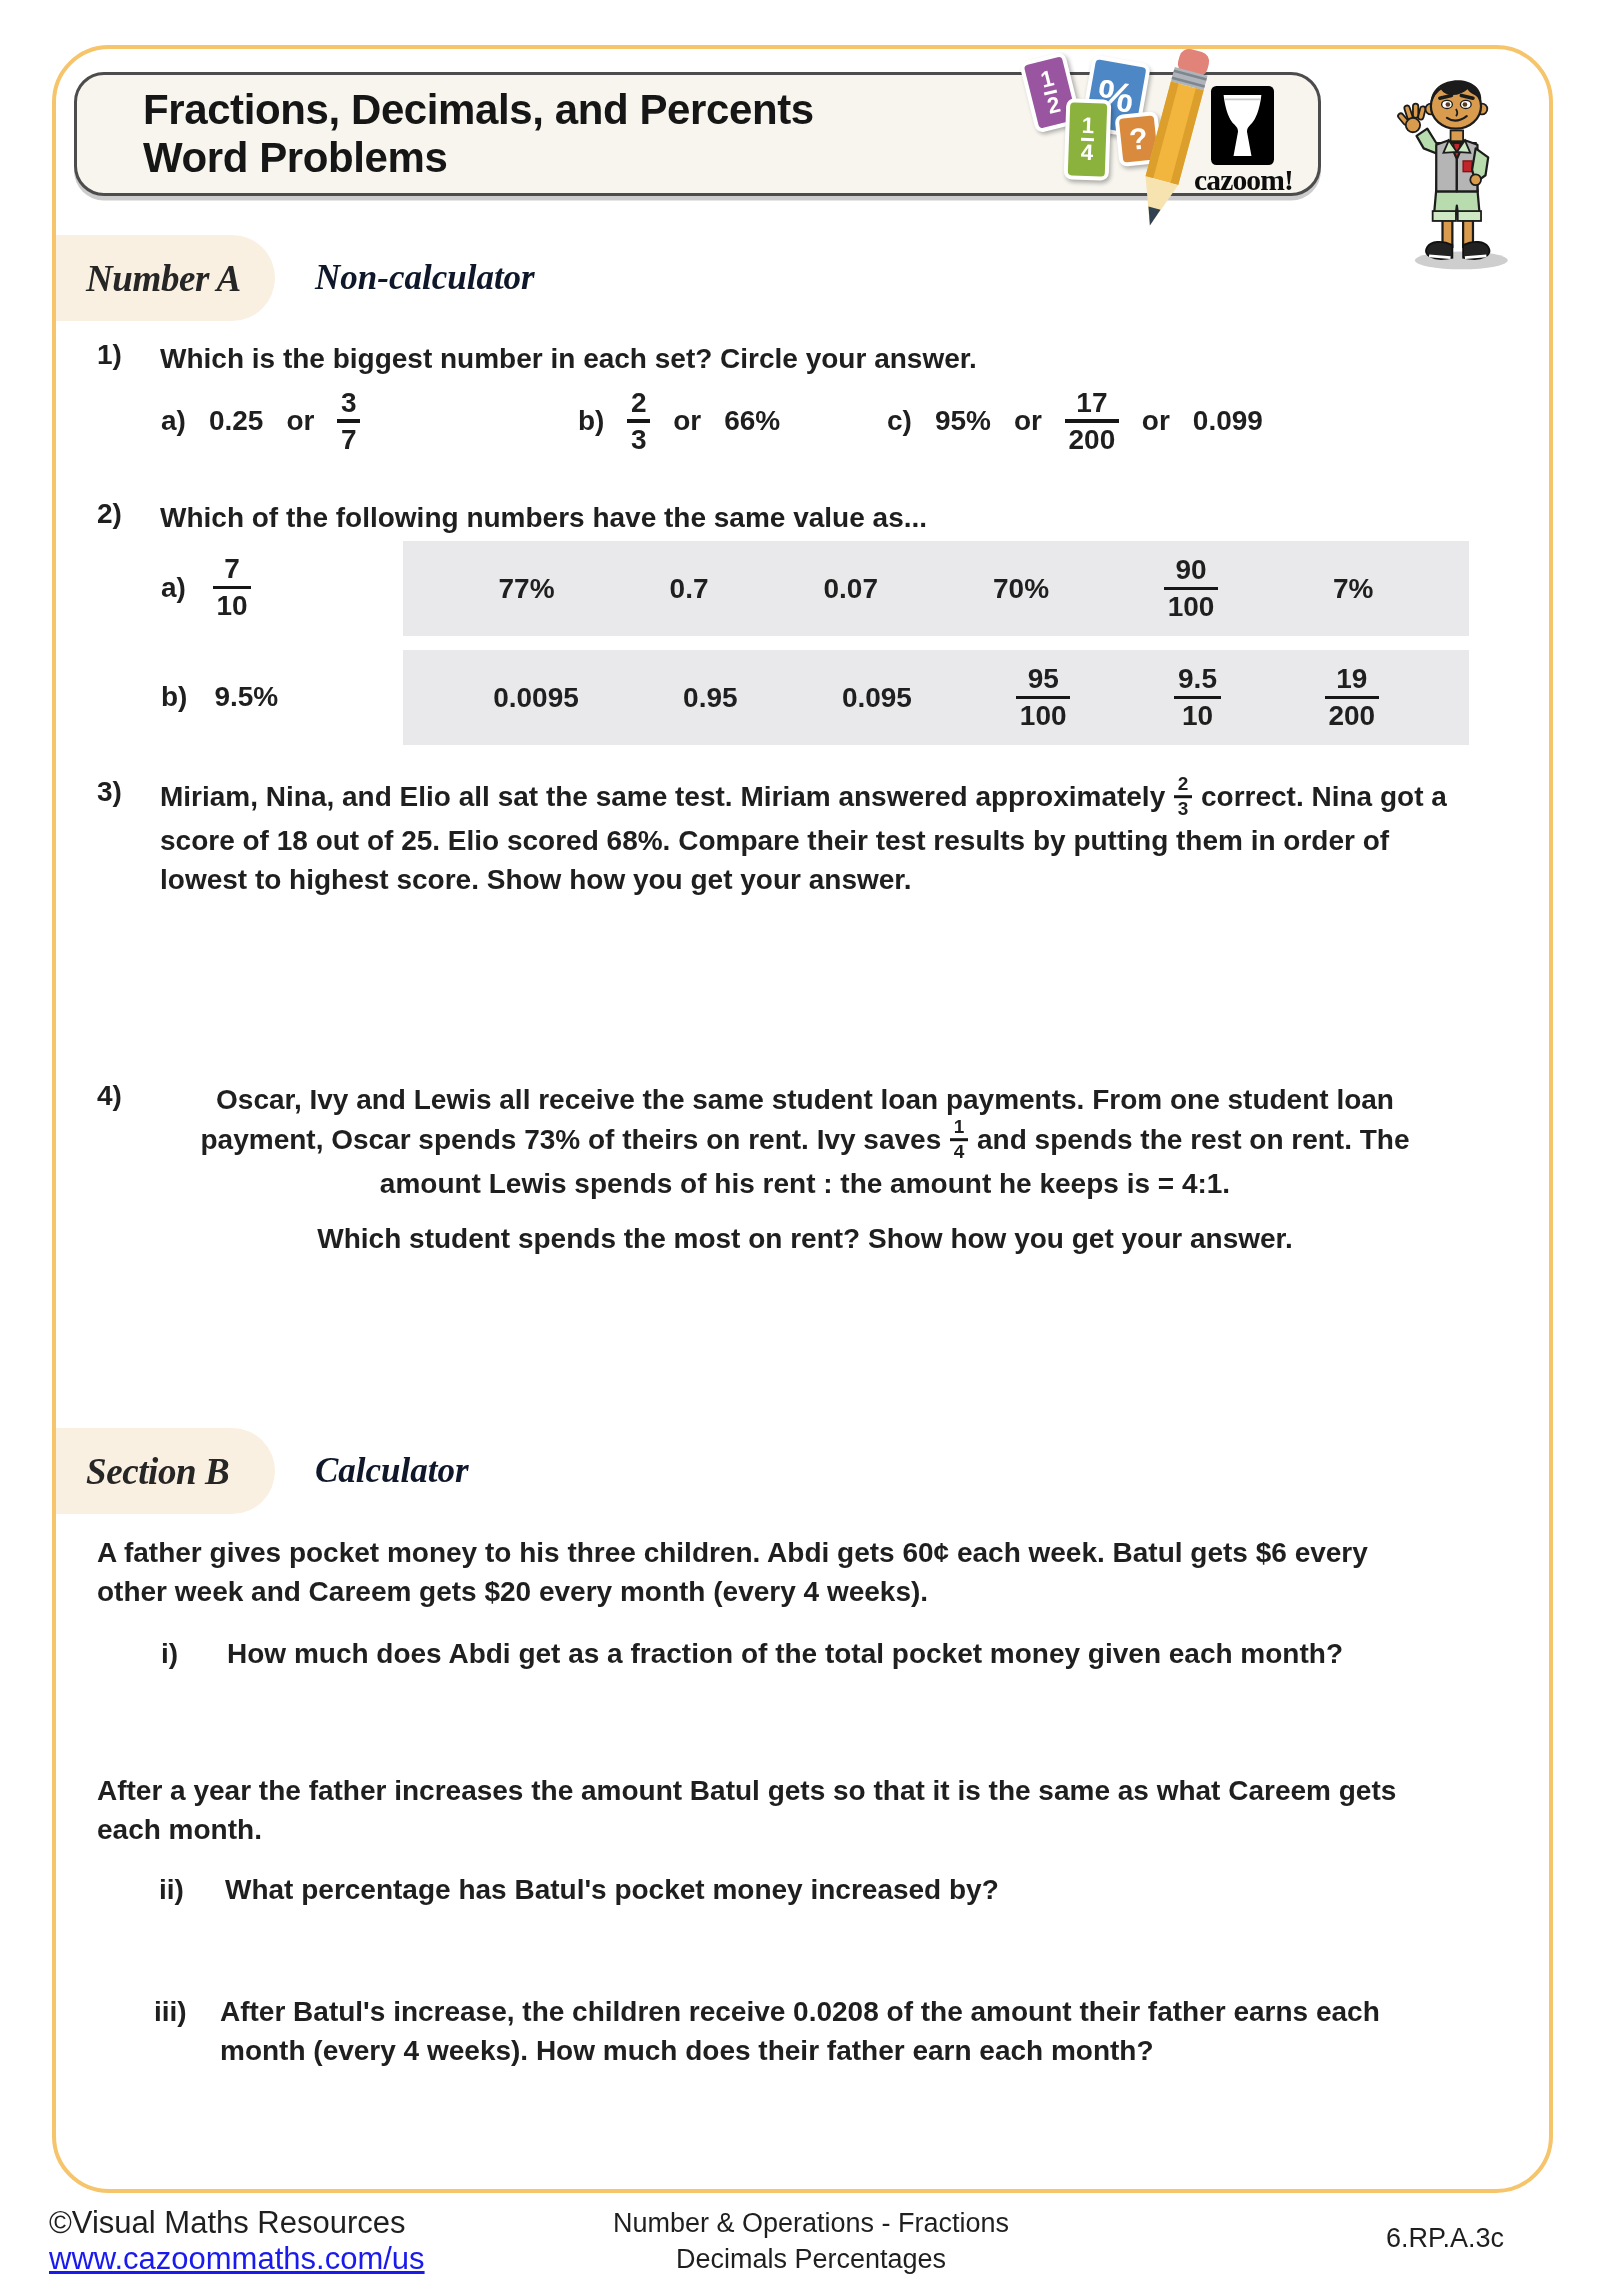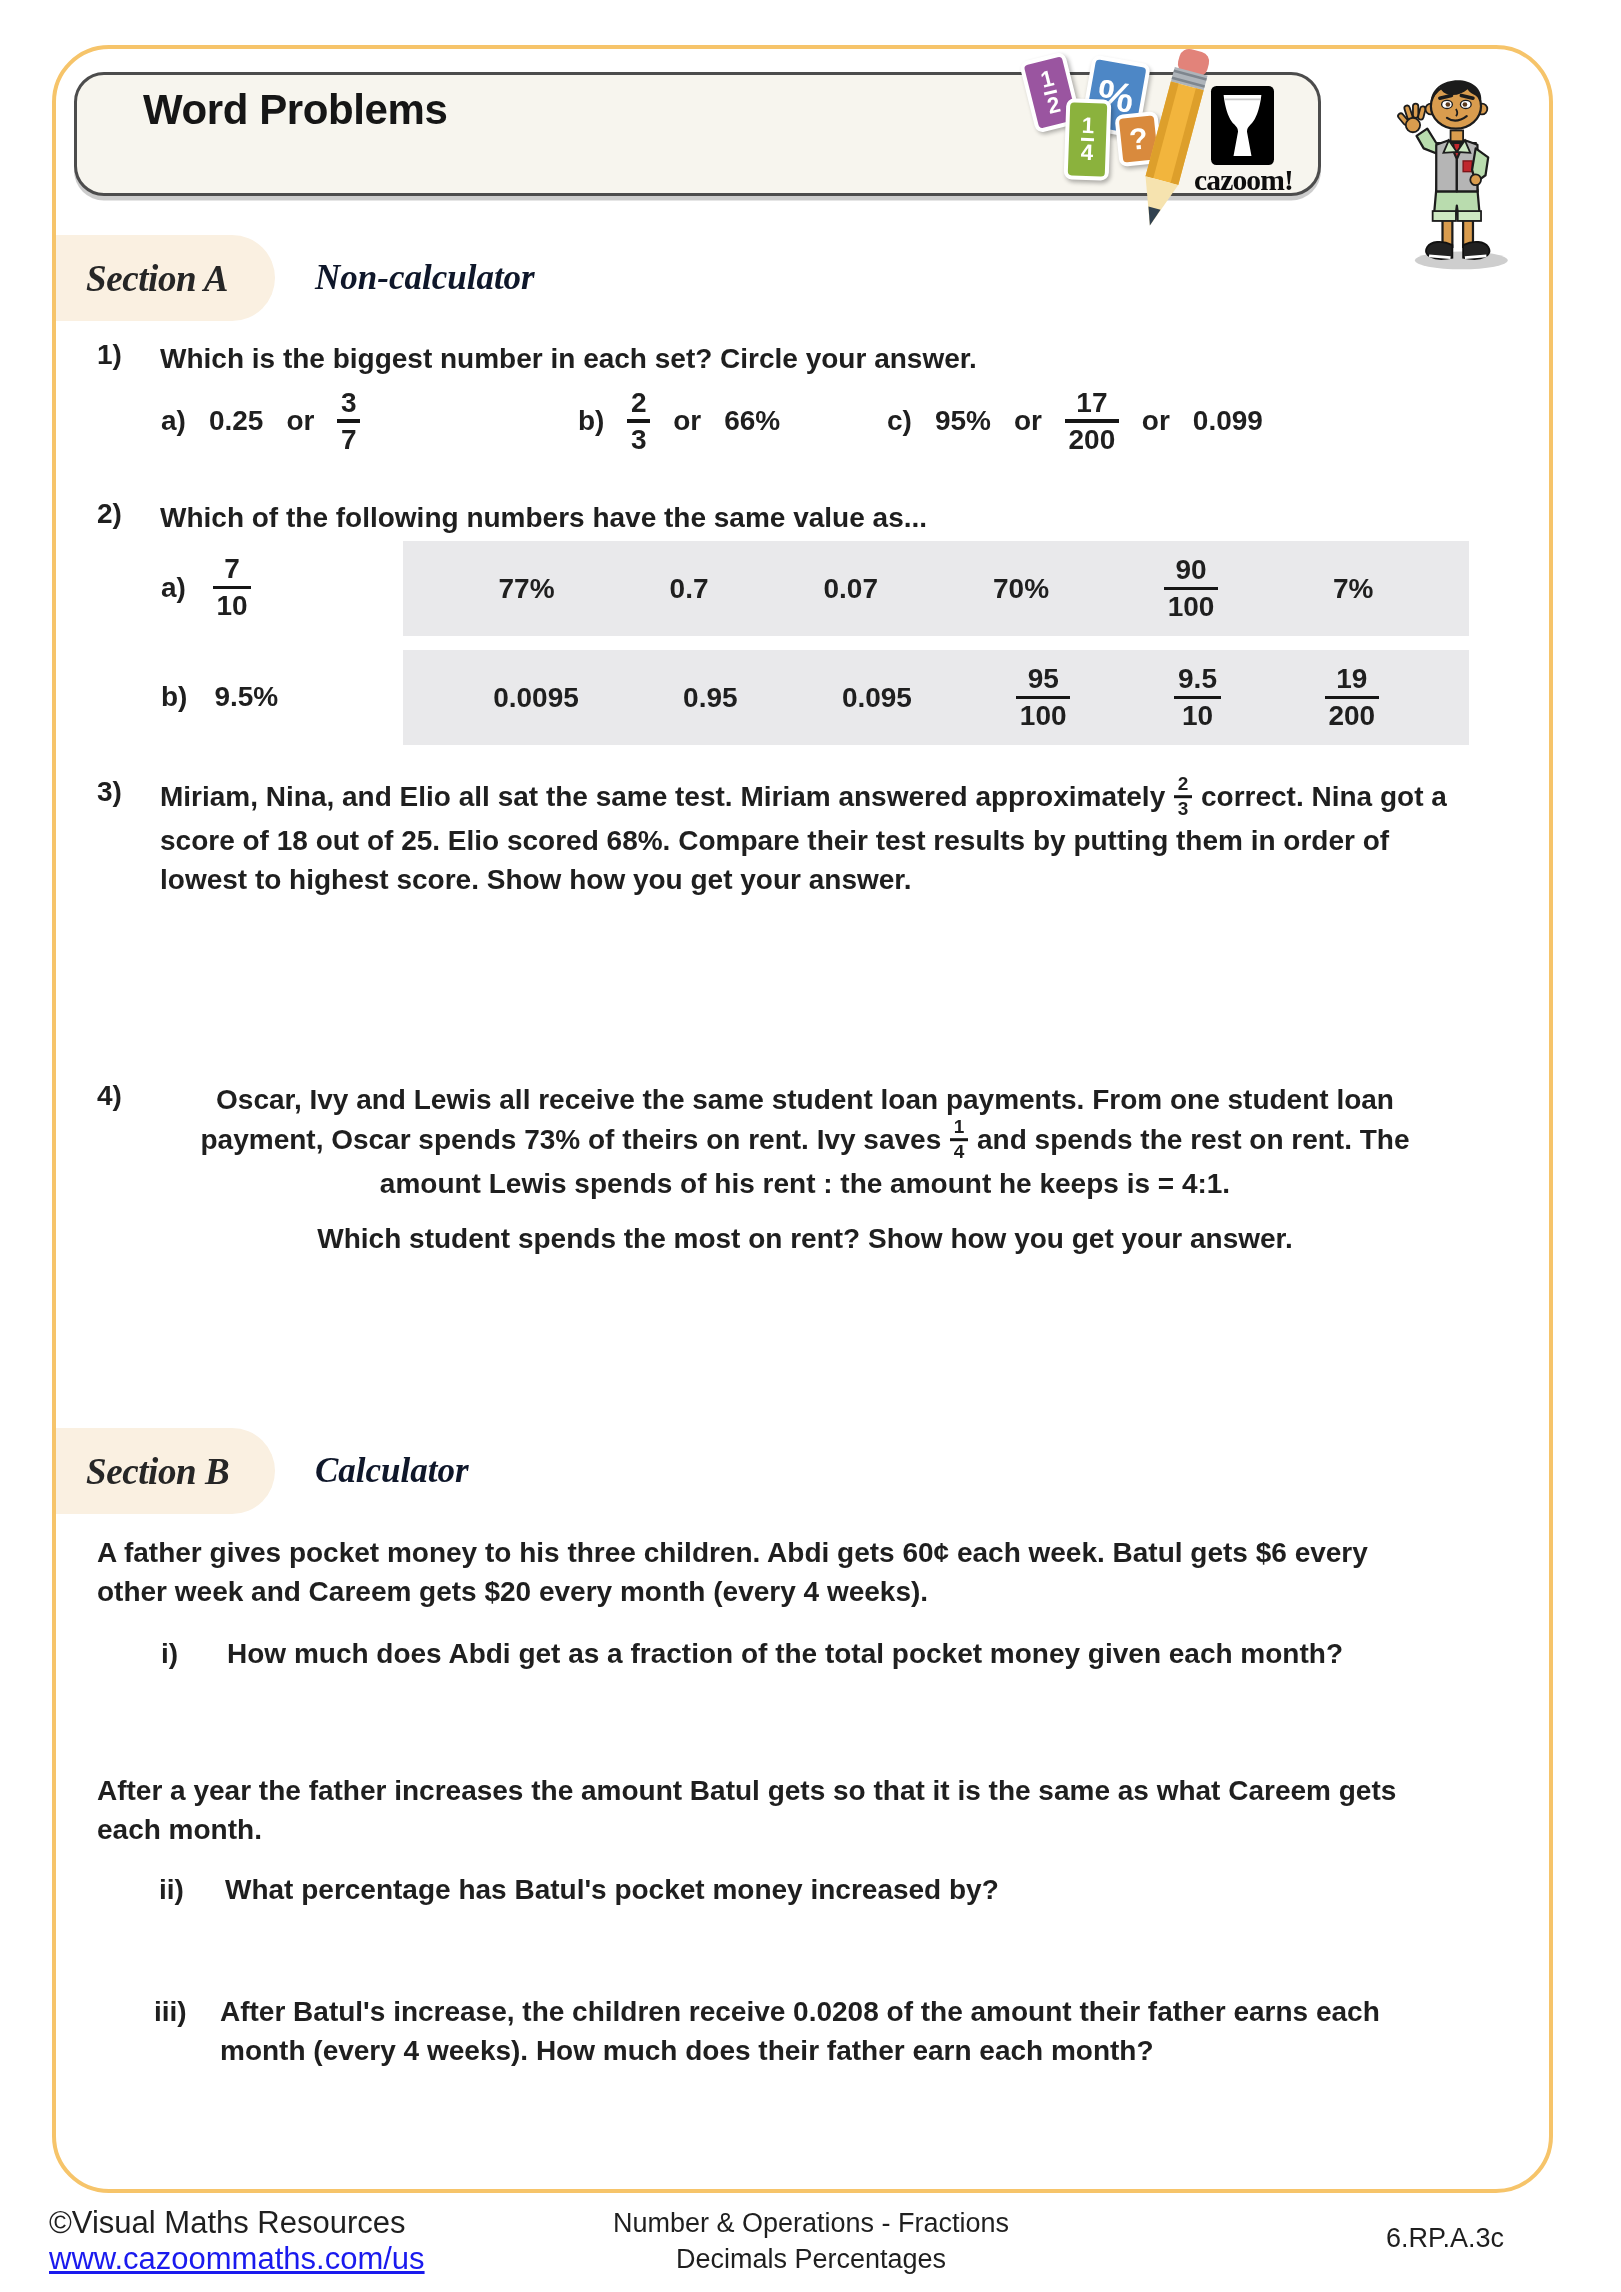--- a/index.html
+++ b/index.html
@@ -96,20 +96,21 @@
   .f-right { position:absolute; left:1386px; top:2223px; font-size:27px; }
 </style>
 </head>
 <body>
 
 <div class="page">
   <div class="frame"></div>
 
   <div class="title-box">
     <div class="title-text">
+      <div>Fractions, Decimals, and Percents</div>
       <div>Word Problems</div>
     </div>
   </div>
 
   <div class="card card-blue">
     <span>%</span>
   </div>
   <div class="card card-purple">
     <span class="cardfrac">
       <span>1</span>
@@ -191,21 +192,21 @@
     <path d="M50 46 L63 43 M74 43 L87 46" stroke="#1b1b1b" stroke-width="4" stroke-linecap="round" fill="none"></path>
     <ellipse cx="58" cy="53" rx="6" ry="4.5" fill="#ffffff" stroke="#1c1c1c" stroke-width="1.5"></ellipse>
     <ellipse cx="79" cy="53" rx="6" ry="4.5" fill="#ffffff" stroke="#1c1c1c" stroke-width="1.5"></ellipse>
     <circle cx="59" cy="53" r="2.6" fill="#5b3a1e"></circle>
     <circle cx="78" cy="53" r="2.6" fill="#5b3a1e"></circle>
     <path d="M68 58 q3 5 0 8" stroke="#1c1c1c" stroke-width="2" fill="none"></path>
     <path d="M58 68 Q68 75 80 66" stroke="#1c1c1c" stroke-width="2.5" fill="none" stroke-linecap="round"></path>
   </svg>
 
   <div class="pill pill-a">
-    <span class="section-label">Section A</span>
+    <span class="section-label">Number A</span>
   </div>
   <div class="mode-label mode-a">Non-calculator</div>
 
   <div class="q q1">
     <span class="qnum">1)</span>
     <div class="qtext">
         <p>Which is the biggest number in each set? Circle your answer.</p>
       </div>
   </div>
   <div class="opt opt-a">

